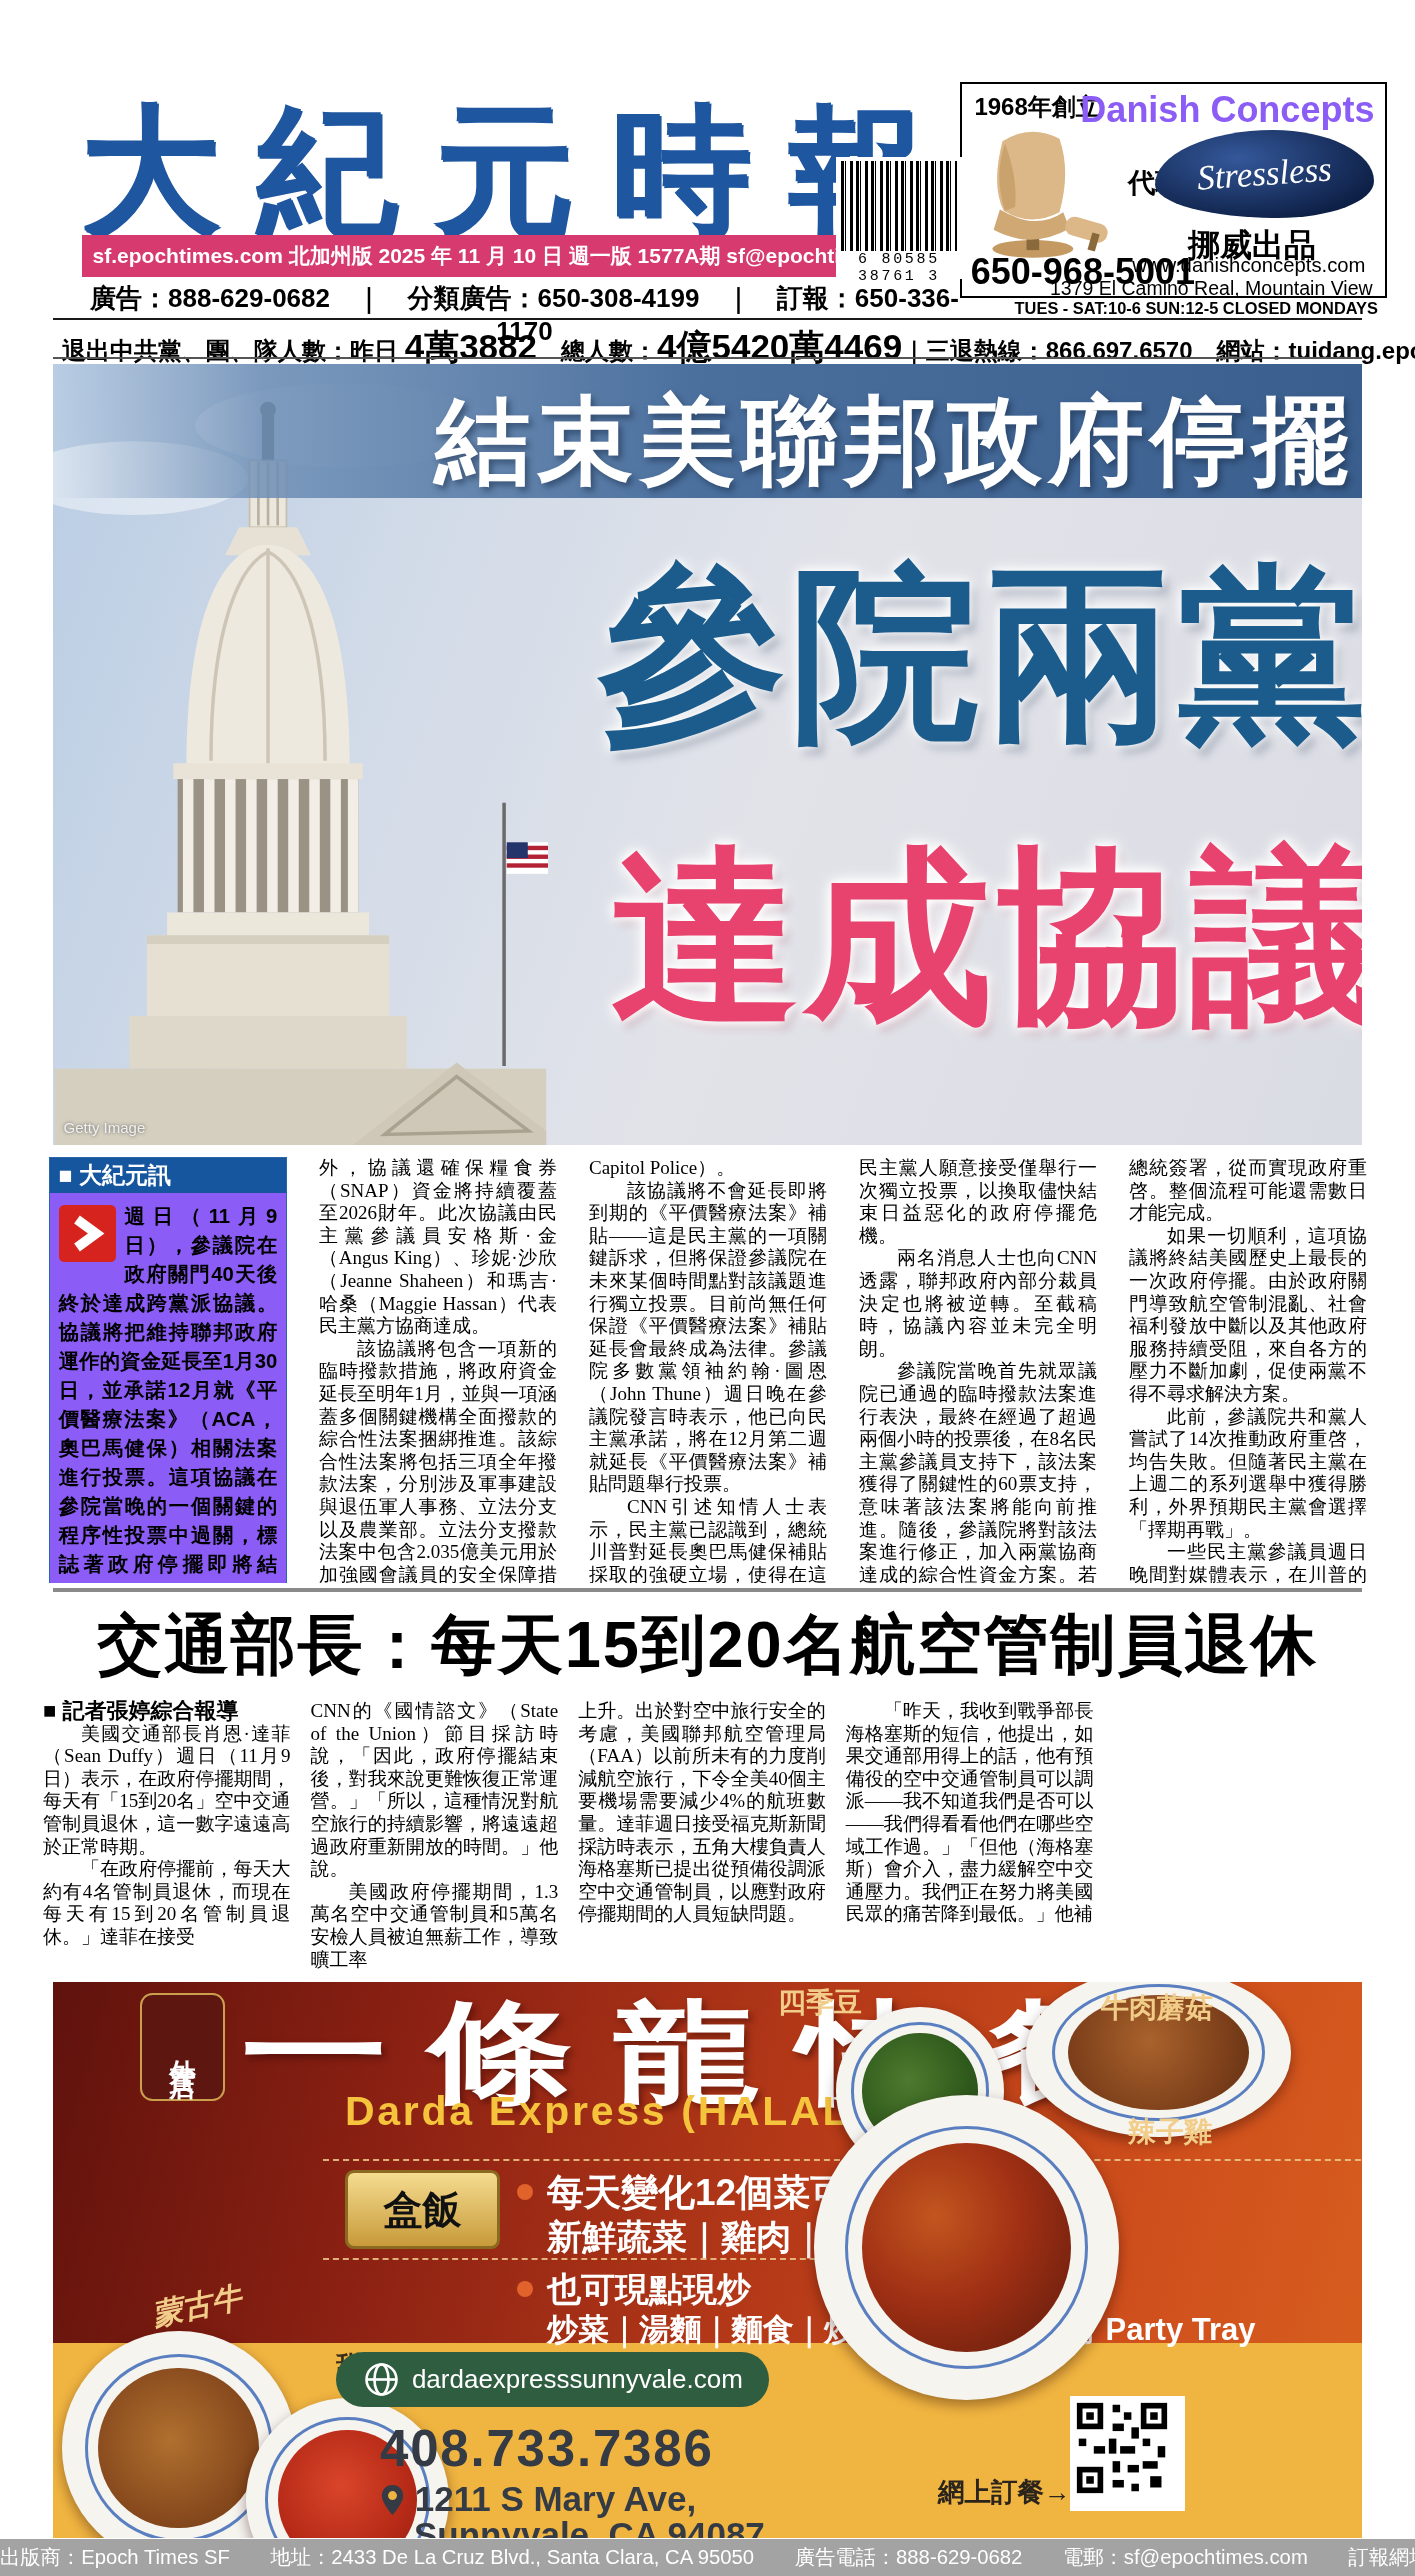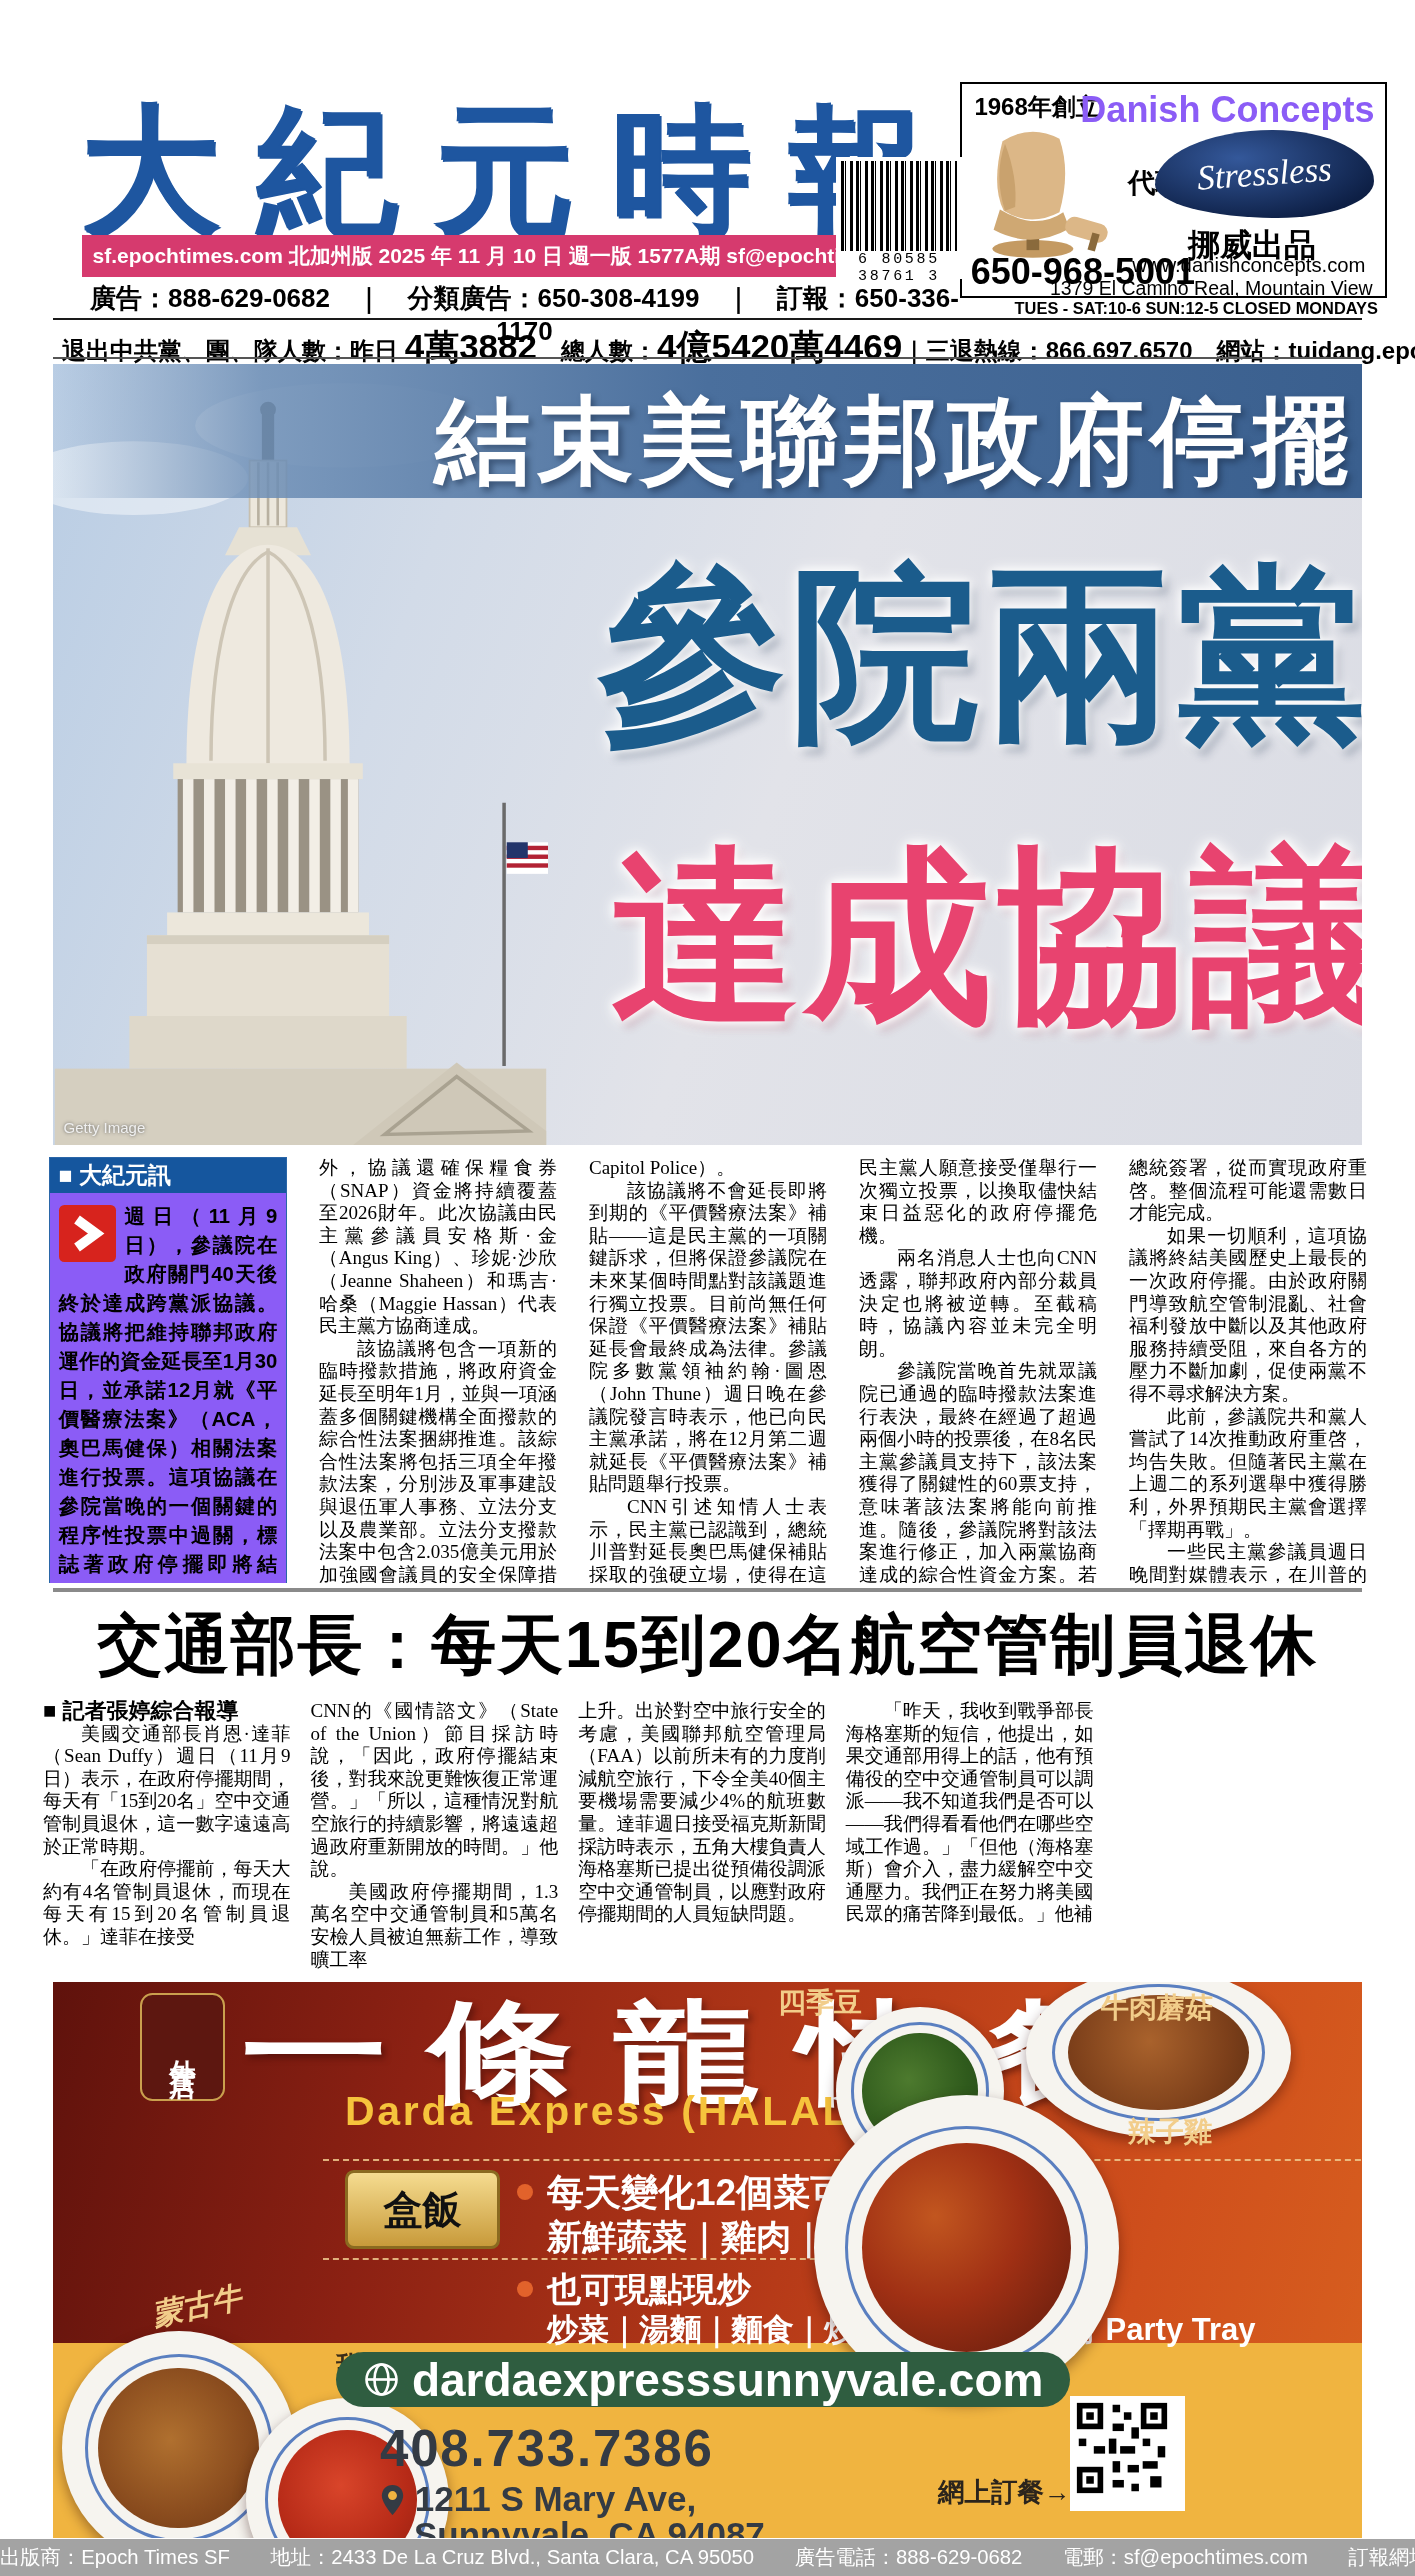--- a/index.html
+++ b/index.html
@@ -79,21 +79,21 @@
   .adsub{left:292px;top:106px;font-size:41px;font-weight:700;color:#f6c33c;letter-spacing:2.7px;white-space:nowrap;}
   .dash1{left:270px;top:177px;width:1088px;border-top:2.7px dashed rgba(240,202,142,.85);}
   .dash2{left:270px;top:276px;width:761px;border-top:2.7px dashed rgba(240,202,142,.85);}
   .goldbox{left:292px;top:188px;width:149px;height:73px;background:linear-gradient(#f5dc90,#c89a3a);
      border:3.5px solid #8a6a20;border-radius:8.8px;display:flex;align-items:center;justify-content:center;
      font-size:39px;font-weight:900;color:#111;}
   .bdot{width:16px;height:16px;border-radius:50%;background:#e2622b;}
   .bl{color:#fff;font-weight:700;white-space:nowrap;}
   .adlabel{color:#f2cd8a;font-weight:700;font-size:28px;white-space:nowrap;font-family:"Liberation Serif",serif;}
   .pill{left:283px;top:370px;height:55px;background:#2f5d40;border-radius:35px;display:flex;align-items:center;
-     padding:0 26.5px;gap:12.4px;color:#fff;font-weight:700;font-size:46px;white-space:nowrap;}
+     padding:0 26.5px;gap:12.4px;color:#fff;font-weight:400;font-size:26px;white-space:nowrap;}
   .bigphone{left:327px;top:437px;font-size:51px;font-weight:900;color:#343b44;letter-spacing:1.8px;}
   .addr1{left:327px;top:497px;font-size:35px;font-weight:900;color:#343b44;}
   .addr2{left:361px;top:533px;font-size:35px;font-weight:900;color:#343b44;}
   .order{left:885px;top:492px;font-size:26.5px;font-weight:900;color:#2b241c;}
   .qr{left:1017px;top:414px;width:104px;height:104px;background:#fff;padding:5.3px;}
   
   .plate{border-radius:50%;background:#f6f4ef;box-shadow:0 5.3px 12.4px rgba(40,5,0,.4);
      display:flex;align-items:center;justify-content:center;}
   .plate .rim{width:78%;height:78%;border-radius:50%;border:3.5px solid #5a7fc0;
      display:flex;align-items:center;justify-content:center;}

